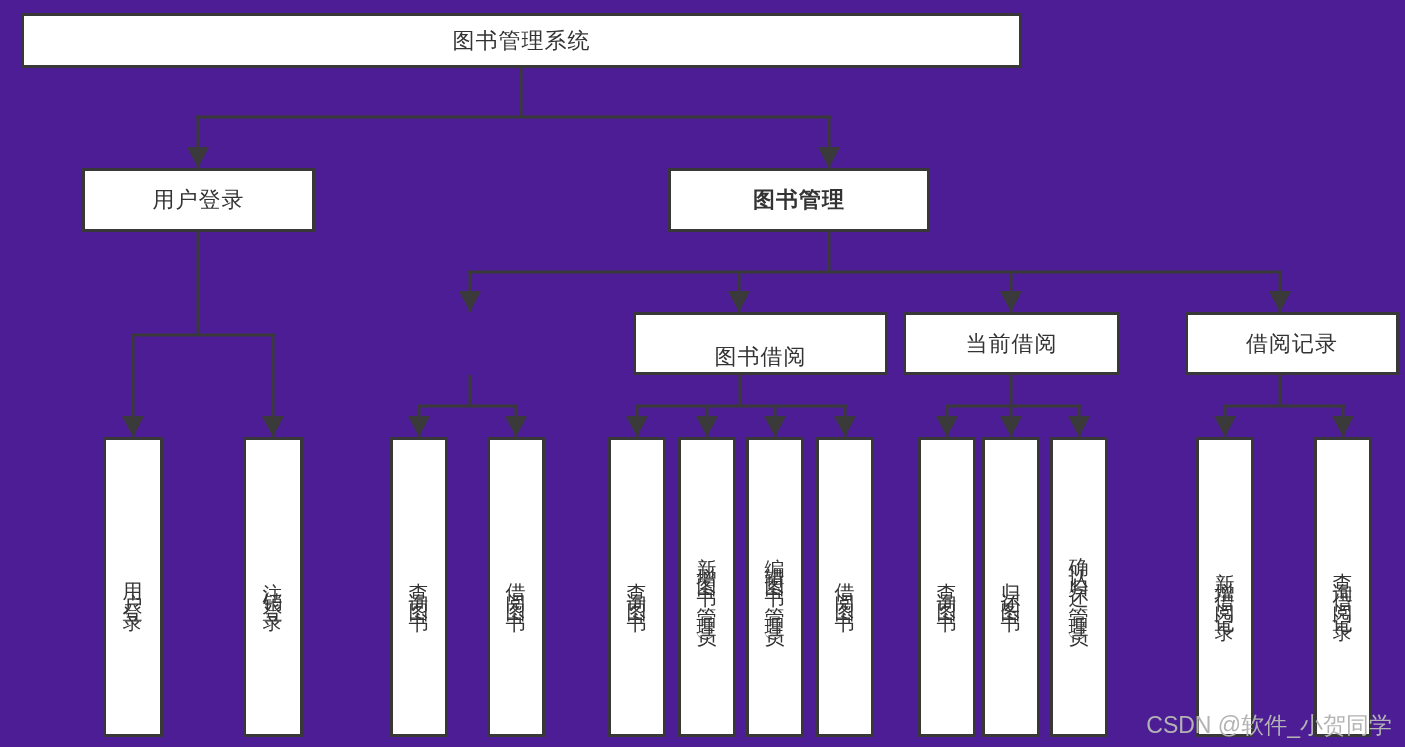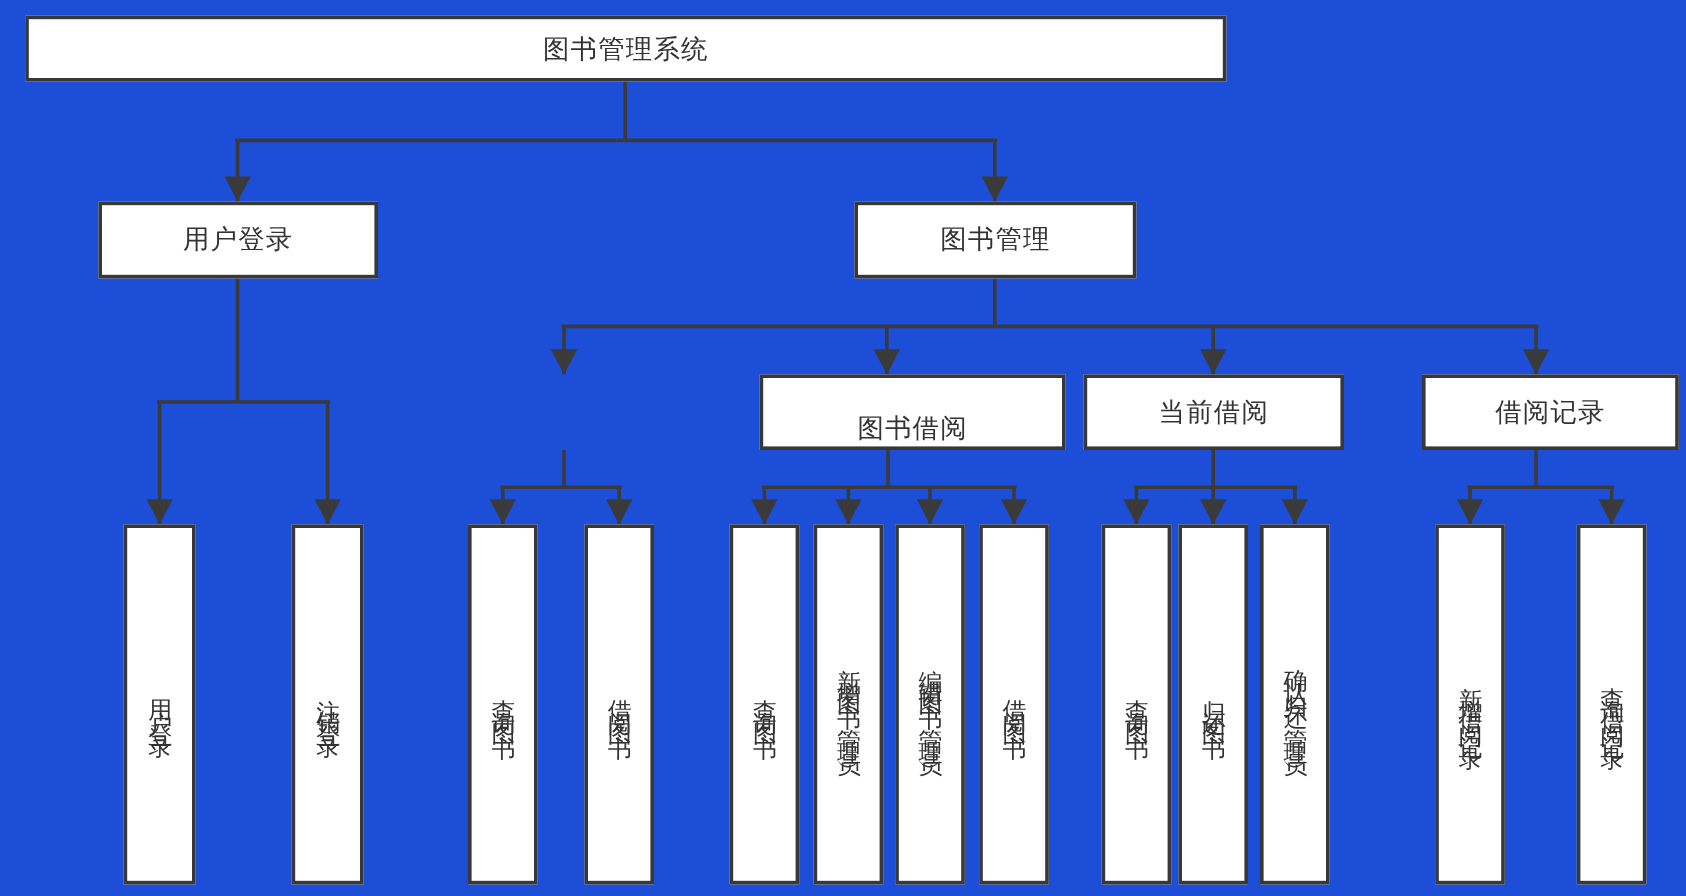--- a/index.html
+++ b/index.html
@@ -1,21 +1,21 @@
 <!DOCTYPE html>
 <html><head>
 <meta charset="utf-8">
 <style>
   html, body { margin: 0; padding: 0; background: #ffffff; }
   body { font-family: "Liberation Sans", "DejaVu Sans", sans-serif; }
   .stage {
     position: relative;
     width: 1405px;
     height: 747px;
-    background: #1d4ed8;
+    background: #4c1d95;
     overflow: hidden;
   }
   .connector-layer {
     position: absolute;
     left: 0; top: 0;
     width: 1405px; height: 747px;
     pointer-events: none;
   }
   .connector-layer line { stroke: #3a3a3a; stroke-width: 3; }
   .node {
@@ -104,21 +104,21 @@
     <line x1="1343" y1="406" x2="1343" y2="437" marker-end="url(#ah)"></line>
   </svg>
 
   <div class="node" style="left:21px; top:13px; width:1001px; height:55px;">
     <span class="h-label">图书管理系统</span>
   </div>
 
   <div class="node" style="left:82px; top:168px; width:233px; height:64px;">
     <span class="h-label">用户登录</span>
   </div>
-  <div class="node" style="left:712px; top:168px; width:235px; height:64px;">
+  <div class="node" style="left:668px; top:168px; width:262px; height:64px;font-weight:bold;">
     <span class="h-label">图书管理</span>
   </div>
 
   <div class="node" style="left:633px; top:312px; width:255px; height:63px;align-items:flex-end;">
     <span class="h-label">图书借阅</span>
   </div>
   <div class="node" style="left:903px; top:312px; width:217px; height:63px;">
     <span class="h-label">当前借阅</span>
   </div>
   <div class="node" style="left:1173px; top:312px; width:214px; height:63px;margin-left:12px;">
@@ -162,14 +162,15 @@
     <span class="v-label">确认归还（管理员）</span>
   </div>
 
   <div class="node" style="left:1196px; top:437px; width:58px; height:300px;">
     <span class="v-label">新增借阅记录</span>
   </div>
   <div class="node" style="left:1314px; top:437px; width:58px; height:300px;">
     <span class="v-label">查询借阅记录</span>
   </div>
 
+  <div class="watermark">CSDN @软件_小贺同学</div>
 
 </div>
 
 </body></html>

